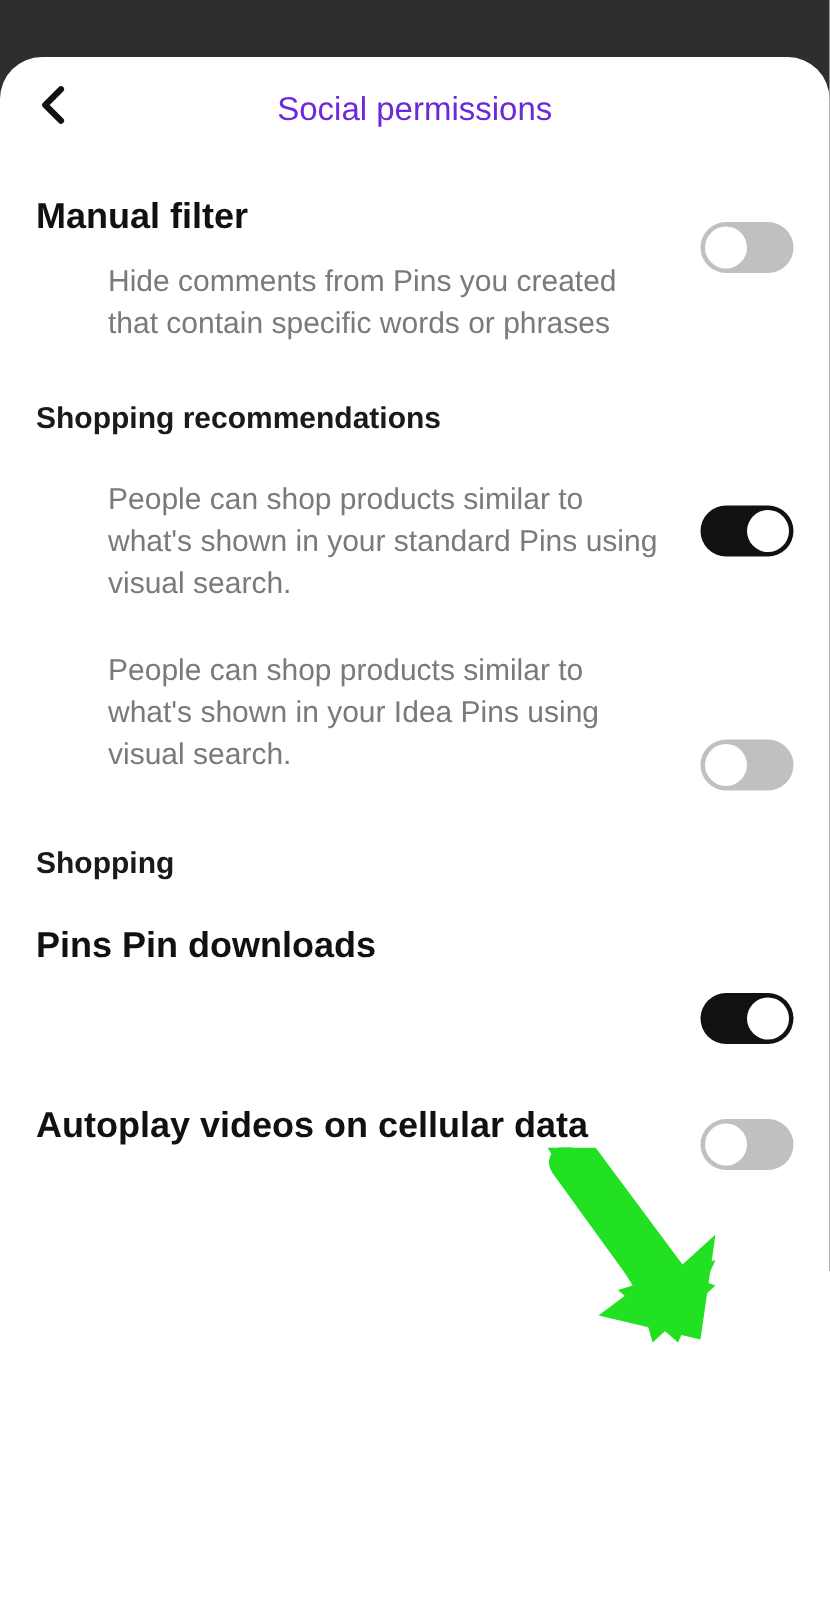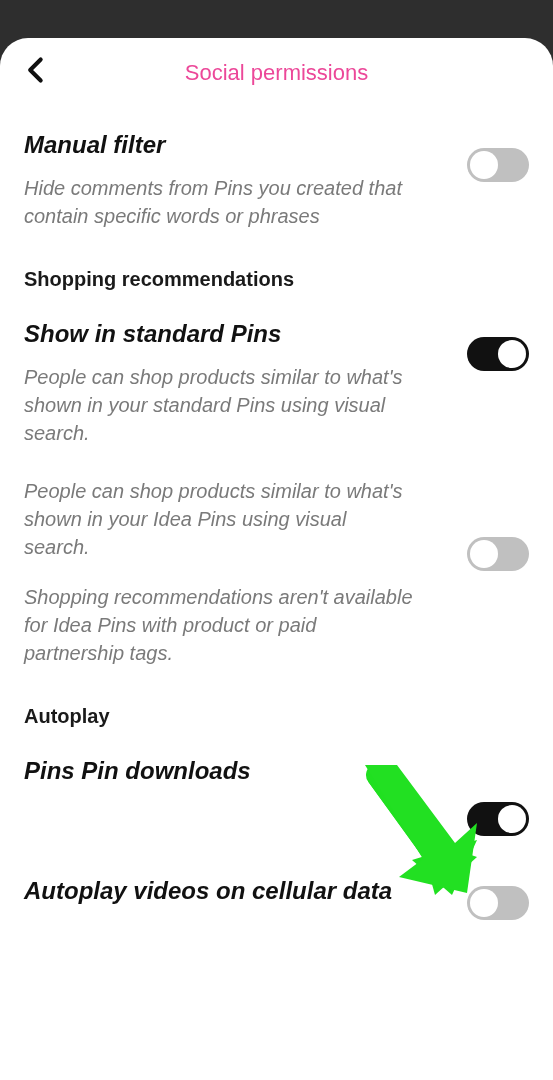--- a/index.html
+++ b/index.html
@@ -39,21 +39,21 @@
     }
     .back-button svg {
       width: 28px;
       height: 28px;
     }
     .page-title {
       flex: 1;
       text-align: center;
       font-size: 22px;
       font-weight: 500;
-      color: #ec4899;
+      color: #6d28d9;
     }
     .content {
       padding: 0 24px;
     }
     .setting-group {
       margin-top: 38px;
     }
     .first-group {
       margin-top: 28px;
     }
@@ -64,34 +64,34 @@
       margin-bottom: 28px;
     }
     .setting-row {
       display: flex;
       align-items: flex-start;
       justify-content: space-between;
       gap: 20px;
     }
     .setting-text {
       flex: 1;
-      font-style: italic;
     }
     .setting-title {
       font-size: 24px;
       font-weight: 700;
       color: #111;
       margin-bottom: 14px;
       line-height: 1.25;
     }
     .setting-desc {
       font-size: 20px;
       color: #7a7a7a;
       line-height: 1.4;
       max-width: 390px;
+      margin-left: 48px;
     }
     .setting-extra {
       font-size: 20px;
       color: #7a7a7a;
       line-height: 1.4;
       margin-top: 22px;
       max-width: 390px;
     }
     .toggle {
       width: 62px;
@@ -157,44 +157,42 @@
         </div>
       </div>
     </div>
 
     <div class="setting-group shopping-block">
       <div class="section-label">Shopping recommendations</div>
 
       <div class="setting-block">
         <div class="setting-row">
           <div class="setting-text">
-            <div class="setting-title">Show in standard Pins</div>
             <div class="setting-desc">People can shop products similar to what's shown in your standard Pins using visual search.</div>
           </div>
           <div class="toggle toggle-on">
             <div class="toggle-knob"></div>
           </div>
         </div>
       </div>
 
       <div class="setting-block">
         <div class="setting-row">
           <div class="setting-text">
             <div class="setting-desc">People can shop products similar to what's shown in your Idea Pins using visual search.</div>
-            <div class="setting-extra">Shopping recommendations aren't available for Idea Pins with product or paid partnership tags.</div>
           </div>
           <div class="toggle toggle-off" style="margin-top:60px">
             <div class="toggle-knob"></div>
           </div>
         </div>
       </div>
     </div>
 
     <div class="setting-group">
-      <div class="section-label">Autoplay</div>
+      <div class="section-label">Shopping</div>
 
       <div class="setting-block">
         <div class="setting-row">
           <div class="setting-text">
             <div class="setting-title">Pins Pin downloads</div>
           </div>
           <div class="toggle toggle-on" style="margin-top:46px">
             <div class="toggle-knob"></div>
           </div>
         </div>

